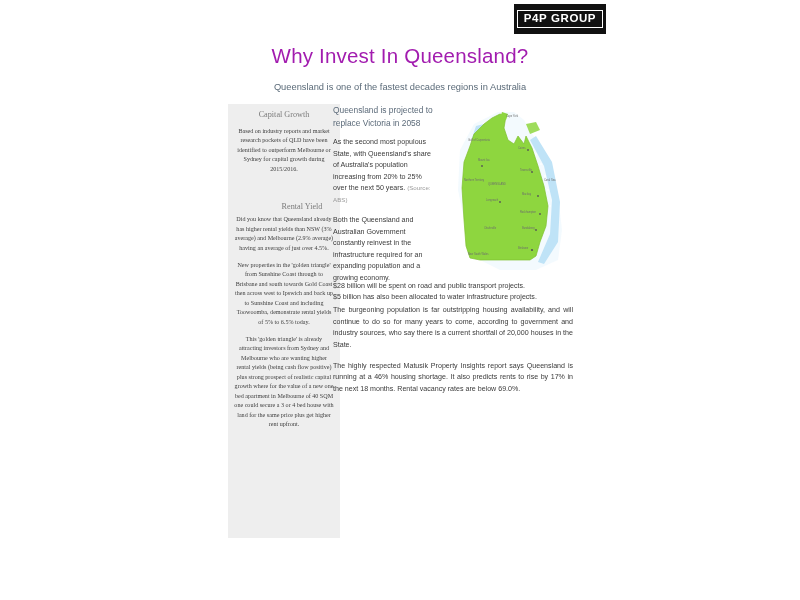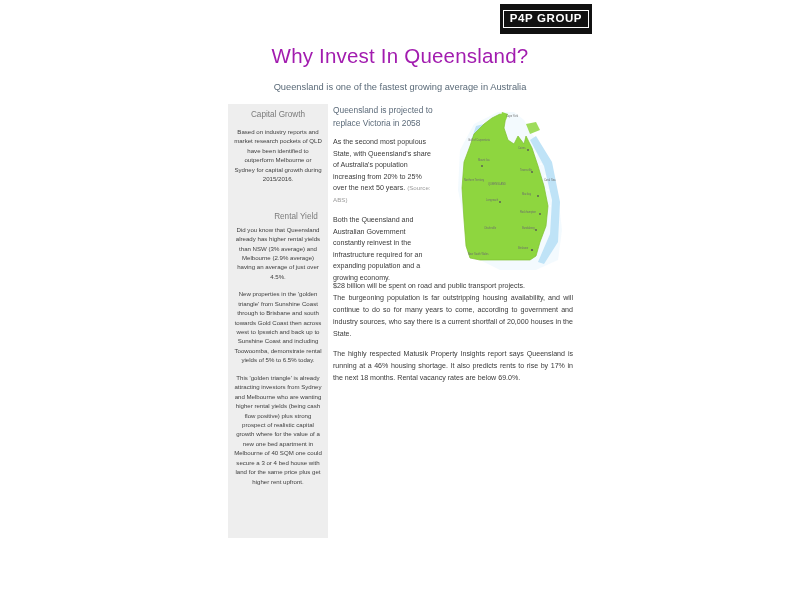--- a/index.html
+++ b/index.html
@@ -13,21 +13,21 @@
     font-family: "Liberation Sans", sans-serif;
     color: #3a3a3a;
     position: relative;
     overflow: hidden;
   }
 
   
   .logo-box {
     position: absolute;
     top: 4px;
-    left: 500px;
+    left: 514px;
     width: 92px;
     height: 30px;
     background: #111111;
     display: flex;
     align-items: center;
     justify-content: center;
   }
   .logo-inner {
     border: 1px solid #ffffff;
     padding: 2px 6px 3px 6px;
@@ -58,23 +58,24 @@
     text-align: center;
     font-size: 9.3px;
     color: #5a6a78;
   }
 
   
   .left-col {
     position: absolute;
     top: 104px;
     left: 228px;
-    width: 100px;
+    width: 112px;
     height: 434px;
     background: #eeeeee;
+    font-family: Liberation Serif, serif;
   }
   .col-heading {
     text-align: center;
     color: #7b7b7b;
     font-size: 8.2px;
     padding-top: 6px;
     padding-bottom: 4px;
   }
   .col-heading.second {
     padding-top: 20px;
@@ -163,21 +164,21 @@
   }
 </style>
 </head>
 <body>
 
 <div class="logo-box">
   <div class="logo-inner">P4P GROUP</div>
 </div>
 
 <div class="doc-title">Why Invest In Queensland?</div>
-<div class="doc-subtitle">Queensland is one of the fastest growing average in Australia</div>
+<div class="doc-subtitle">Queensland is one of the fastest decades regions in Australia</div>
 
 <div class="left-col">
 
   <div class="col-heading">Capital Growth</div>
   <p class="col-para first">Based on industry reports and market research pockets of QLD have been identified to outperform Melbourne or Sydney for capital growth during 2015/2016.</p>
 
   <div class="col-heading second">Rental Yield</div>
   <p class="col-para">Did you know that Queensland already has higher rental yields than NSW (3% average) and Melbourne (2.9% average) having an average of just over 4.5%.</p>
   <p class="col-para">New properties in the 'golden triangle' from Sunshine Coast through to Brisbane and south towards Gold Coast then across west to Ipswich and back up to Sunshine Coast and including Toowoomba, demonstrate rental yields of 5% to 6.5% today.</p>
   <p class="col-para">This 'golden triangle' is already attracting investors from Sydney and Melbourne who are wanting higher rental yields (being cash flow positive) plus strong prospect of realistic capital growth where for the value of a new one bed apartment in Melbourne of 40 SQM one could secure a 3 or 4 bed house with land for the same price plus get higher rent upfront.</p>
@@ -243,17 +244,18 @@
   <span class="map-label" style="left:104px; top:70px;">Coral Sea</span>
   <span class="map-label" style="left:24px; top:70px;">Northern Territory</span>
   <span class="map-label" style="left:28px; top:144px;">New South Wales</span>
   <span class="map-label" style="left:48px; top:74px;">QUEENSLAND</span>
 </div>
 
 <div class="wide-block">
 
   <div class="bullet-list">
     <div class="bullet-line">$28 billion will be spent on road and public transport projects.</div>
+    <div class="bullet-line">$5 billion has also been allocated to water infrastructure projects.</div>
   </div>
 
   <p class="wide-para">The burgeoning population is far outstripping housing availability, and will continue to do so for many years to come, according to government and industry sources, who say there is a current shortfall of 20,000 houses in the State.</p>
   <p class="wide-para">The highly respected Matusik Property Insights report says Queensland is running at a 46% housing shortage.  It also predicts rents to rise by 17% in the next 18 months. Rental vacancy rates are below 69.0%.</p>
 </div>
 
 </body></html>

